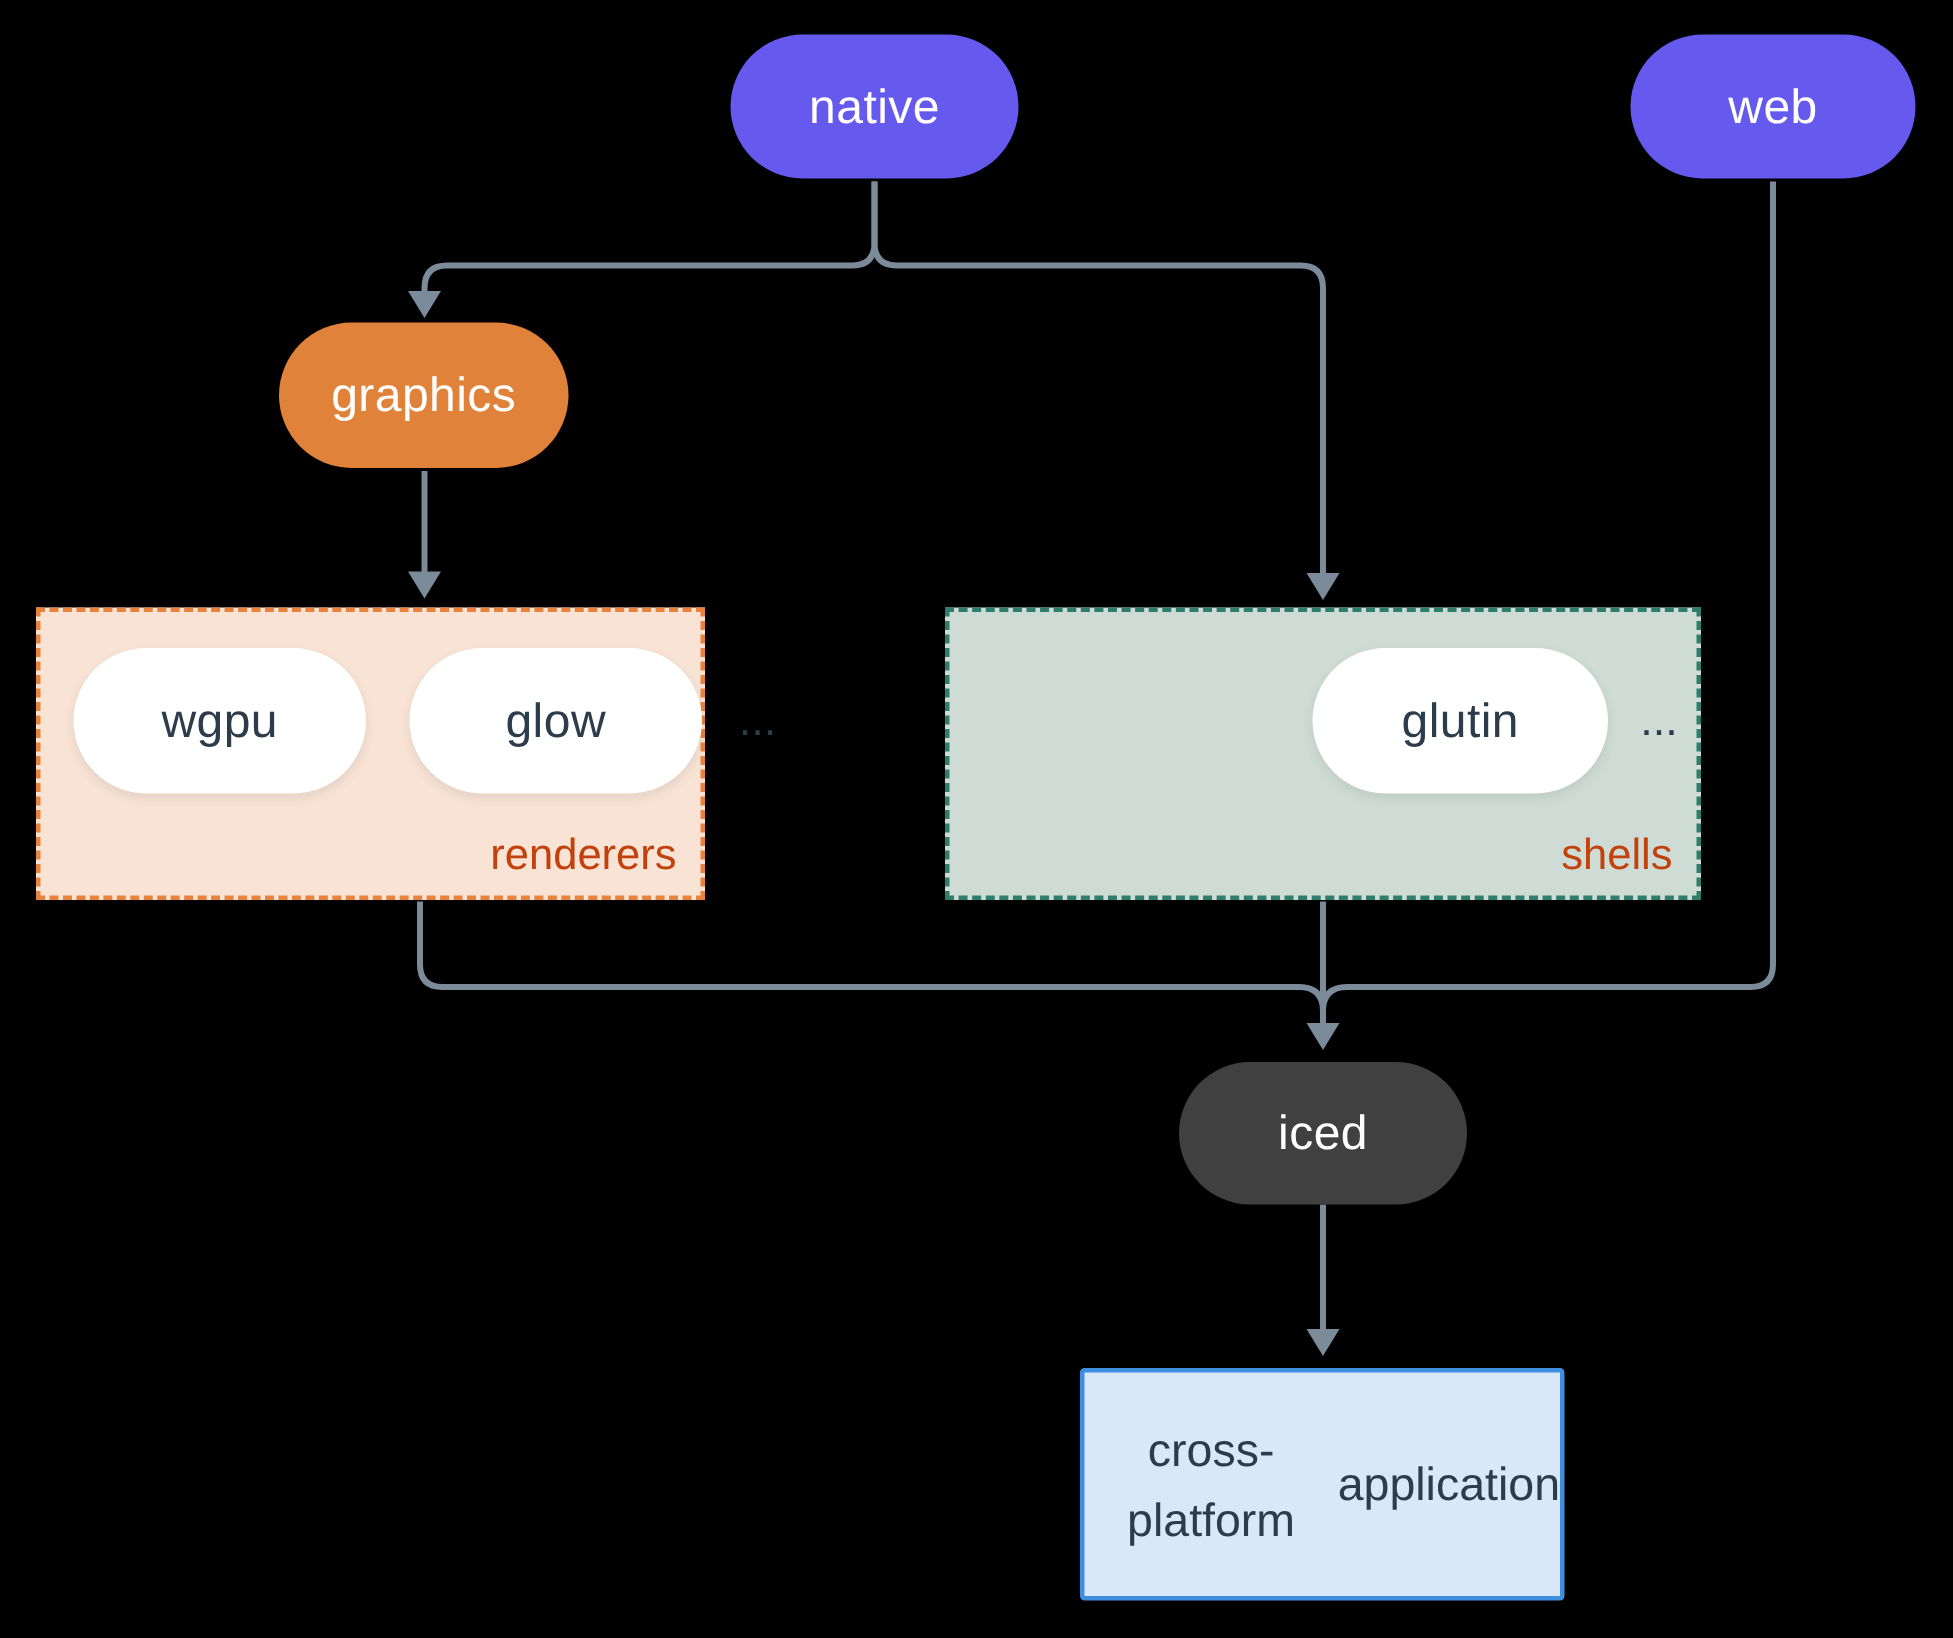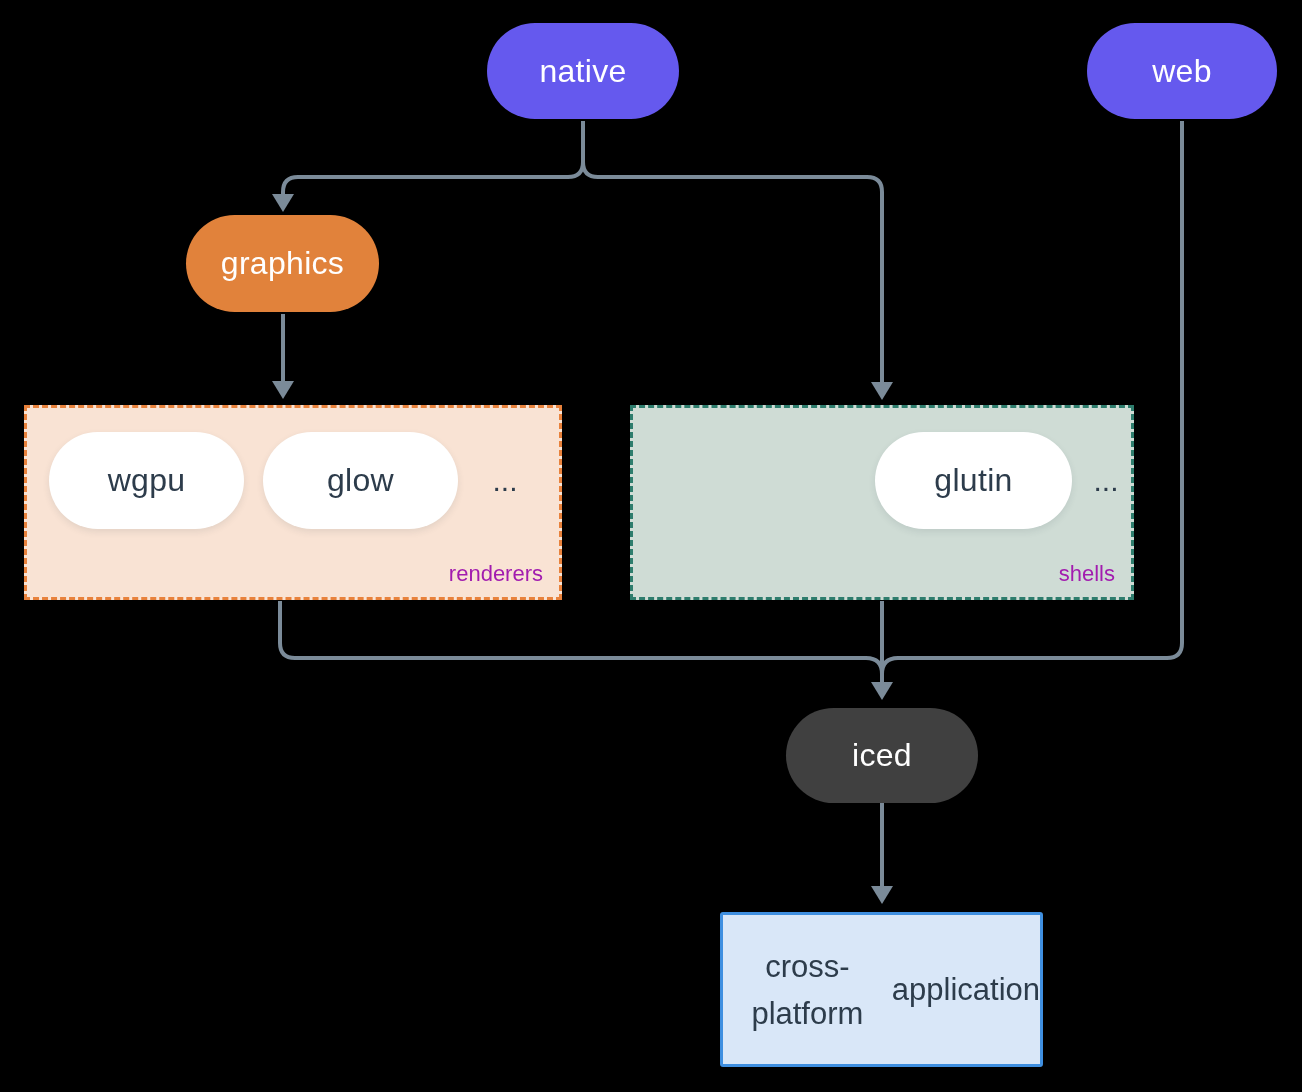--- a/index.html
+++ b/index.html
@@ -50,22 +50,22 @@
     border-color: #e8823c;
   }
   .group-shells {
     background: #cfdcd5;
     border-color: #2e7d6d;
   }
   .group-label {
     position: absolute;
     right: 16px;
     bottom: 10px;
-    font-size: 22px;
-    color: #a21caf;
+    font-size: 29px;
+    color: #c2410c;
   }
   .ellipsis {
     position: absolute;
     display: flex;
     align-items: center;
     justify-content: center;
     font-size: 30px;
     color: #2d3c4b;
   }
   .app-box {
@@ -118,23 +118,23 @@
       <polygon points="871,886 893,886 882,904"></polygon>
     </g>
   </svg>
 
   <div class="pill node node-native" style="left:487px; top:23px; width:192px; height:96px;">native</div>
 
   <div class="pill node node-graphics" style="left:186px; top:215px; width:193px; height:97px;">graphics</div>
 
   <div class="pill node node-web" style="left:1087px; top:23px; width:190px; height:96px;">web</div>
 
-  <div class="group group-renderers" style="left:24px; top:405px; width:538px; height:195px;">
+  <div class="group group-renderers" style="left:24px; top:405px; width:446px; height:195px;">
     <div class="pill inner-pill" style="left:22px; top:24px; width:195px; height:97px;">wgpu</div>
-    <div class="pill inner-pill" style="left:236px; top:24px; width:195px; height:97px;">glow</div>
+    <div class="pill inner-pill" style="left:246px; top:24px; width:195px; height:97px;">glow</div>
     <div class="ellipsis" style="left:448px; top:24px; width:60px; height:97px;">...</div>
     <div class="group-label">renderers</div>
   </div>
 
   <div class="group group-shells" style="left:630px; top:405px; width:504px; height:195px;">
     <div class="pill inner-pill" style="left:242px; top:24px; width:197px; height:97px;">glutin</div>
     <div class="ellipsis" style="left:443px; top:24px; width:60px; height:97px;">...</div>
     <div class="group-label">shells</div>
   </div>
 

